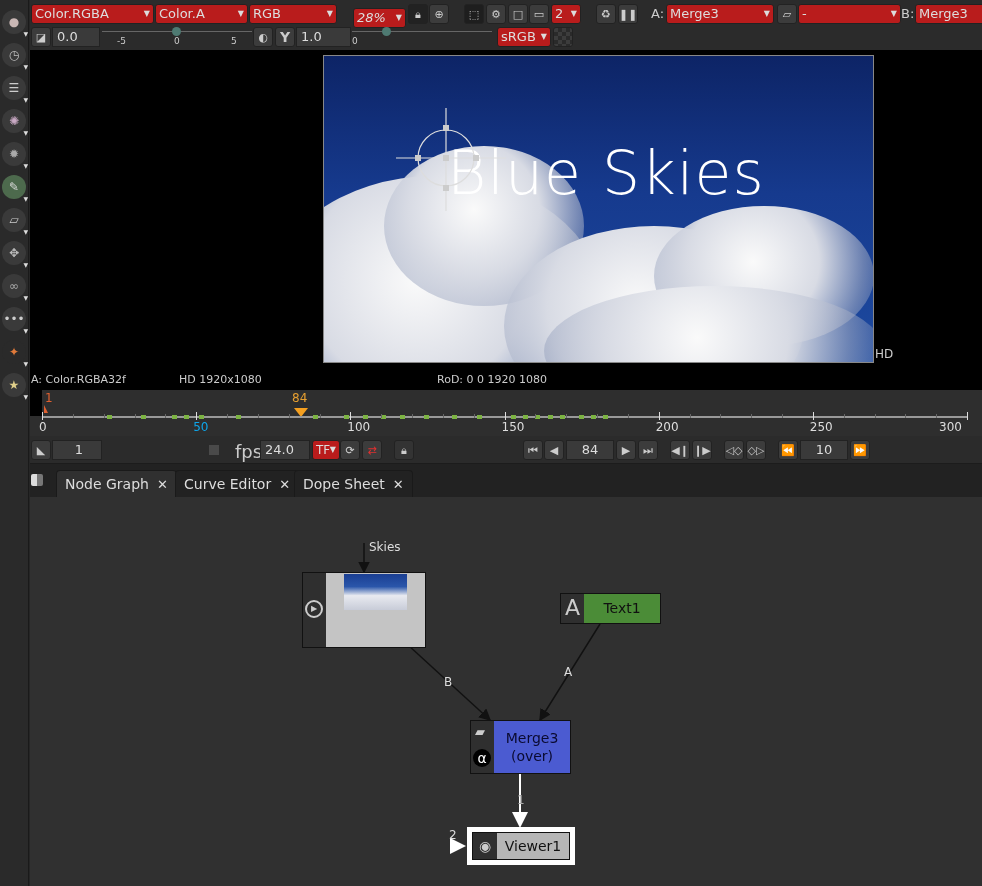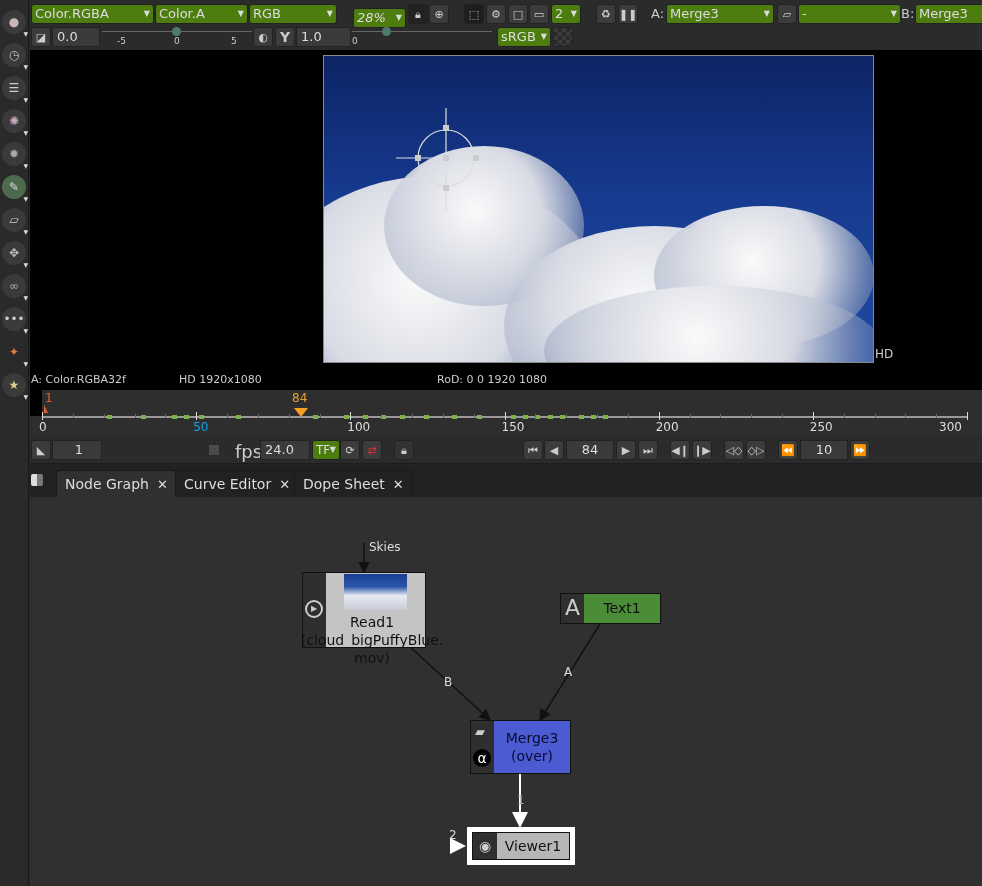--- a/index.html
+++ b/index.html
@@ -2,21 +2,21 @@
 <html><head>
 <meta charset="utf-8">
 <style>
 *{box-sizing:border-box;margin:0;padding:0}
 html,body{width:982px;height:886px;overflow:hidden;background:#262626;font-family:"DejaVu Sans",sans-serif;color:#ccc;font-size:13px}
 .abs{position:absolute}
 #lefttb{left:0;top:0;width:29px;height:886px;background:#2a2a2a;border-right:1px solid #1a1a1a}
 .ltool{position:absolute;left:2px;width:24px;height:24px;border-radius:50%;background:#3a3a3a;display:flex;align-items:center;justify-content:center;font-size:12px}
 .ltool .arr{position:absolute;right:-2px;bottom:-3px;font-size:6px;color:#ddd}
 #top{left:30px;top:0;width:952px;height:50px;background:#2b2b2b}
-.dd{position:absolute;height:20px;background:#4d7c0f;border:1px solid #222;border-radius:3px;color:#ddd;font-size:13px;padding-left:3px;line-height:18px;white-space:nowrap;overflow:hidden}
+.dd{position:absolute;height:20px;background:#b91c1c;border:1px solid #222;border-radius:3px;color:#ddd;font-size:13px;padding-left:3px;line-height:18px;white-space:nowrap;overflow:hidden}
 .dd .caret{position:absolute;right:3px;top:0;font-size:8px;color:#ddd}
 .btn{position:absolute;height:20px;width:20px;background:#3c3c3c;border:1px solid #222;border-radius:3px;display:flex;align-items:center;justify-content:center;font-size:11px;color:#ccc}
 .field{position:absolute;height:20px;background:#3a3a3a;border:1px solid #222;color:#ddd;font-size:13px;padding-left:4px;line-height:18px}
 .lbl{position:absolute;font-size:13px;color:#ccc;white-space:nowrap}
 #viewer{left:30px;top:50px;width:952px;height:320px;background:#000}
 #image{left:323px;top:55px;width:551px;height:308px;border:1px solid #888;overflow:hidden;background:linear-gradient(180deg,#0d2466 0%,#163a8e 45%,#1d4aa0 100%)}
 .cloud{position:absolute;border-radius:50%;background:radial-gradient(circle at 45% 40%,#fafafa 0%,#d8dbe4 45%,rgba(160,170,195,0.6) 75%,rgba(120,135,170,0) 100%)}
 #infobar{left:30px;top:370px;width:952px;height:20px;background:#000;font-size:11px;color:#ccc}
 #timeline{left:30px;top:390px;width:952px;height:46px;background:#2e2e2e}
 #playbar{left:30px;top:436px;width:952px;height:28px;background:#2b2b2b;border-bottom:1px solid #1c1c1c}
@@ -150,20 +150,21 @@
     </div>
 </div>
 
 <div id="viewer" class="abs"></div>
 <div id="image" class="abs">
   <div class="cloud" style="left:-60px;top:120px;width:340px;height:260px"></div>
   <div class="cloud" style="left:60px;top:90px;width:200px;height:160px"></div>
   <div class="cloud" style="left:180px;top:170px;width:300px;height:200px"></div>
   <div class="cloud" style="left:330px;top:150px;width:220px;height:140px"></div>
   <div class="cloud" style="left:220px;top:230px;width:340px;height:130px"></div>
+  <div class="abs" style="left:123px;top:82px;font-size:60px;color:#fff;font-family:'DejaVu Sans',sans-serif;font-weight:300;letter-spacing:1px;line-height:70px">Blue Skies</div>
   <svg class="abs" style="left:70px;top:50px" width="120" height="110">
     <circle cx="52" cy="52" r="28" fill="none" stroke="#ddd" stroke-width="1.2"></circle>
     <line x1="52" y1="2" x2="52" y2="105" stroke="#ddd" stroke-width="1.2"></line>
     <line x1="2" y1="52" x2="112" y2="52" stroke="#ddd" stroke-width="1.2"></line>
     <rect x="49" y="19" width="6" height="6" fill="#ccc"></rect>
     <rect x="21" y="49" width="6" height="6" fill="#ccc"></rect>
     <rect x="49" y="49" width="6" height="6" fill="#ccc"></rect>
     <rect x="79" y="49" width="6" height="6" fill="#ccc"></rect>
     <rect x="49" y="79" width="6" height="6" fill="#ccc"></rect>
   </svg>
@@ -329,25 +330,20 @@
   <span class="elabel" style="left:414px;top:178px">B</span>
   <span class="elabel" style="left:534px;top:168px">A</span>
   <span class="elabel" style="left:487px;top:296px;color:#aaa">1</span>
   <span class="elabel" style="left:419px;top:331px">2</span>
 
   <div class="node" style="left:272px;top:75px;width:124px;height:76px;background:#c4c4c4">
     <div class="abs" style="left:0;top:0;width:23px;height:74px;background:#2f2f2f"></div>
     <span class="abs" style="left:2px;top:27px;width:18px;height:18px;border:2px solid #ccc;border-radius:50%;color:#ccc;font-size:8px;text-align:center;line-height:14px">▶</span>
     <div class="abs" style="left:41px;top:1px;width:63px;height:36px;background:linear-gradient(180deg,#1a3e92 0%,#2a56aa 35%,#e8eaf0 60%,#c8ccd8 100%)"></div>
   </div>
-  <div class="abs ntext" style="left:262px;top:116px;width:160px">
-    <div>Read1</div>
-    <div>(cloud_bigPuffyBlue.</div>
-    <div>mov)</div>
-  </div>
 
   <div class="node" style="left:530px;top:96px;width:101px;height:31px;background:#4b8c37">
     <div class="abs" style="left:0;top:0;width:23px;height:29px;background:#2f2f2f;color:#ccc;font-size:22px;text-align:center;line-height:28px">A</div>
     <div class="abs ntext" style="left:23px;top:5px;width:76px">Text1</div>
   </div>
 
   <div class="node" style="left:440px;top:223px;width:101px;height:54px;background:#4b5bd1">
     <div class="abs" style="left:0;top:0;width:23px;height:52px;background:#2f2f2f"></div>
     <span class="abs" style="left:4px;top:3px;color:#ccc;font-size:13px">▰</span>
     <span class="abs" style="left:2px;top:28px;width:18px;height:18px;border-radius:50%;background:#000;color:#fff;font-size:14px;text-align:center;line-height:18px">α</span>

